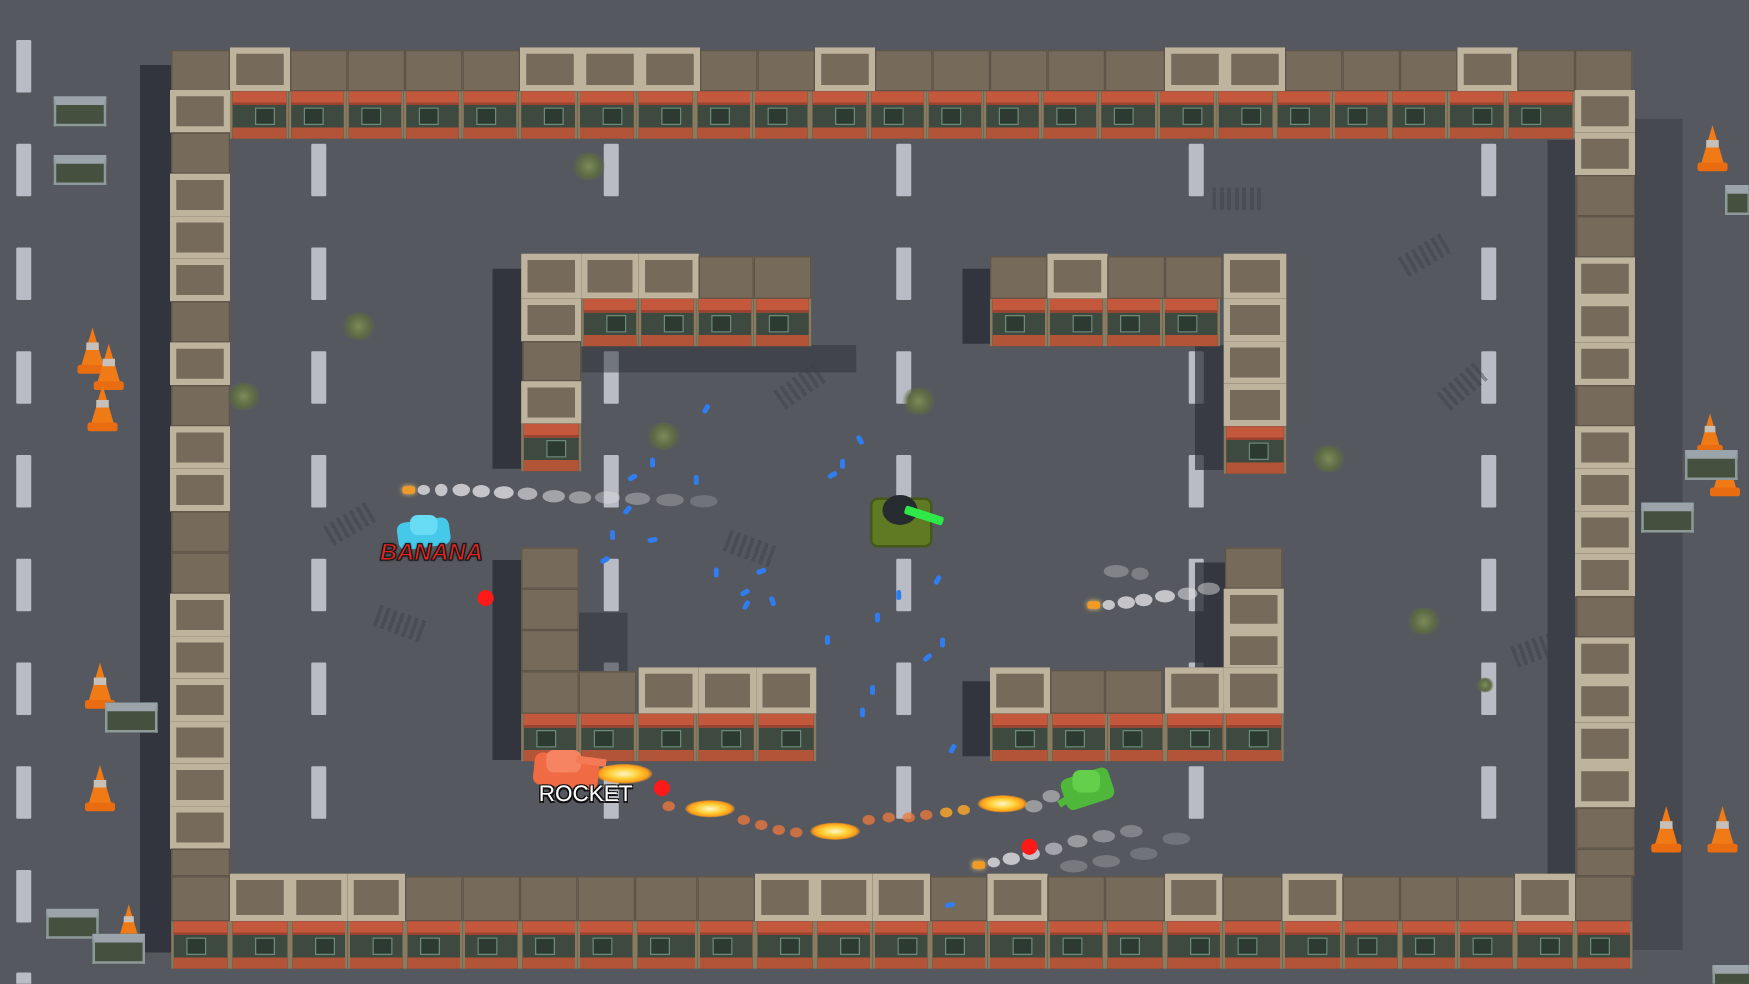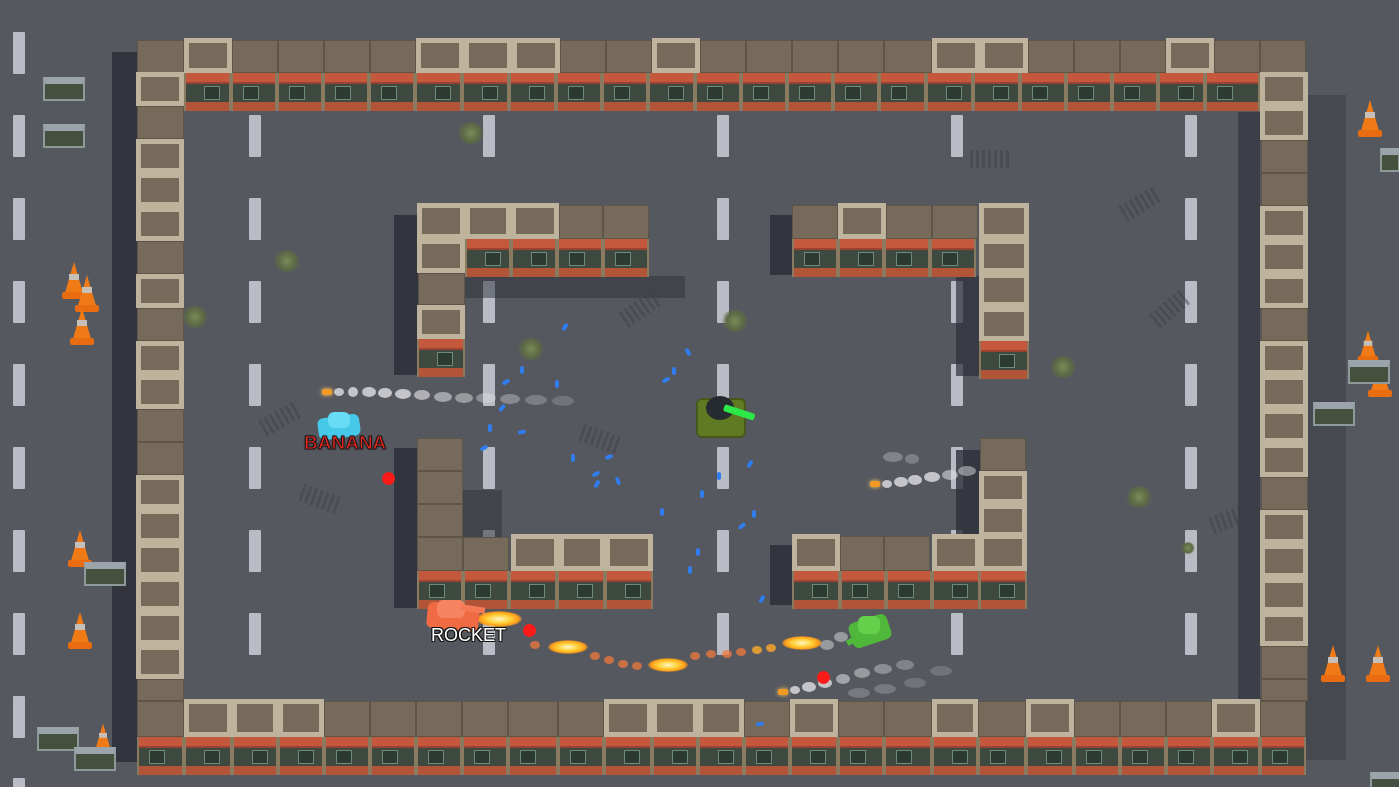--- a/index.html
+++ b/index.html
@@ -733,21 +733,21 @@
   <div style="position:absolute;left:696px;top:394px;width:56px;height:46px;">
     <div class="tank" style="left:0;top:4px;width:50px;height:40px;background:#5f7a23;border:2px solid #46591a;box-sizing:border-box;"></div>
     <div style="position:absolute;left:10px;top:2px;width:28px;height:24px;border-radius:50%;background:#262b30;"></div>
     <div style="position:absolute;left:28px;top:10px;width:32px;height:7px;background:#2ee84a;transform:rotate(18deg);transform-origin:left center;border-radius:2px;"></div>
   </div>
 
   <div style="position:absolute;left:318px;top:412px;width:46px;height:28px;">
     <div class="tank" style="left:0;top:4px;width:42px;height:22px;background:#46c8e8;transform:rotate(-8deg);"></div>
     <div style="position:absolute;left:10px;top:0;width:22px;height:16px;border-radius:6px;background:#69dcf5;"></div>
   </div>
-  <div class="label" style="left:304px;top:432px;color:#e8231c;-webkit-text-stroke:1px #1a1a1a;text-shadow:0 0 2px #000;">BANANA</div>
+  <div class="label" style="left:304px;top:432px;color:#e8231c;-webkit-text-stroke:1px #1a1a1a;text-shadow:0 0 2px #000;font-style:italic;">BANANA</div>
 
   <div style="position:absolute;left:427px;top:598px;width:64px;height:34px;">
     <div class="tank" style="left:0;top:6px;width:52px;height:26px;background:#f06a44;transform:rotate(6deg);"></div>
     <div style="position:absolute;left:10px;top:2px;width:28px;height:18px;border-radius:6px;background:#f68462;"></div>
     <div style="position:absolute;left:34px;top:8px;width:24px;height:6px;background:#f47a56;transform:rotate(8deg);"></div>
   </div>
   <div class="label" style="left:431px;top:625px;color:#ffffff;font-weight:normal;font-size:18px;text-shadow:-1px -1px 0 #111,1px -1px 0 #111,-1px 1px 0 #111,1px 1px 0 #111;">ROCKET</div>
 
   <div style="position:absolute;left:846px;top:612px;width:48px;height:36px;">
     <div class="tank" style="left:4px;top:6px;width:40px;height:26px;background:#4fb83a;transform:rotate(-18deg);"></div>

